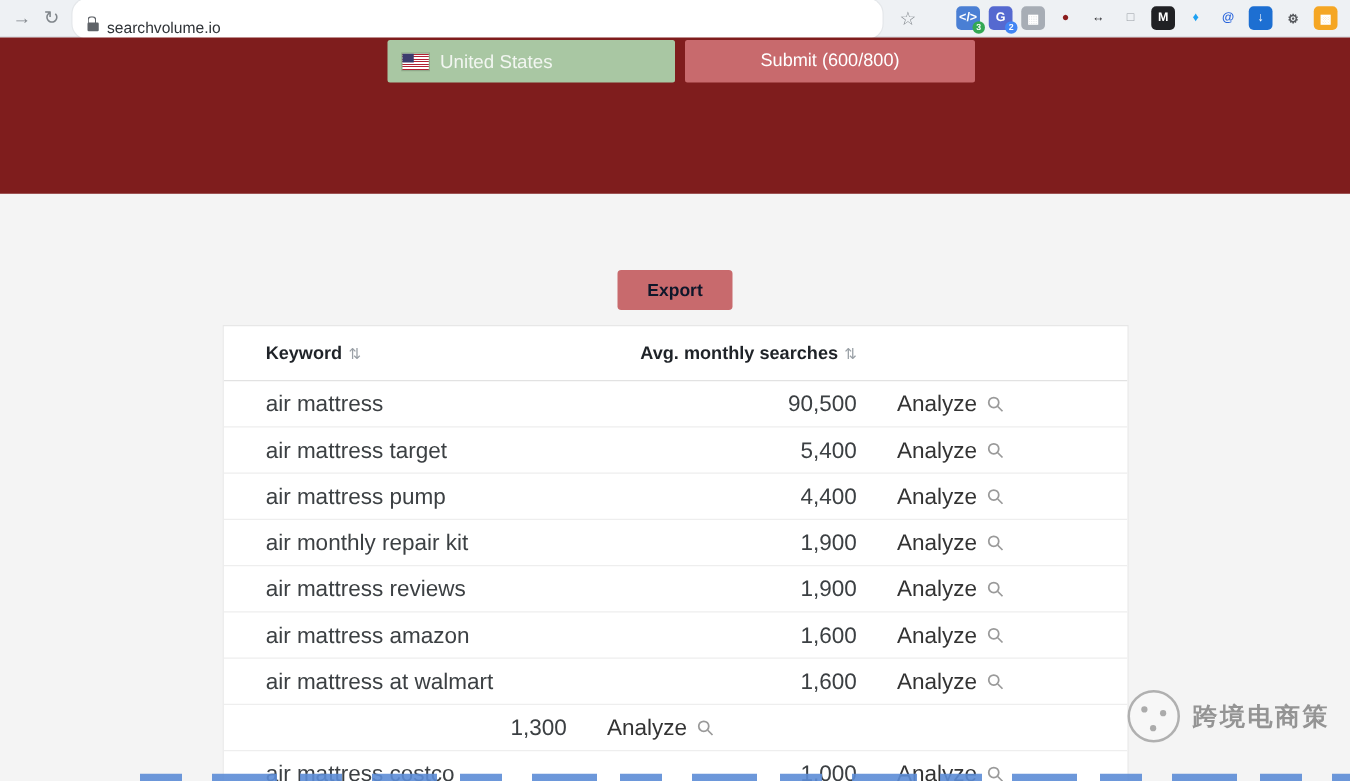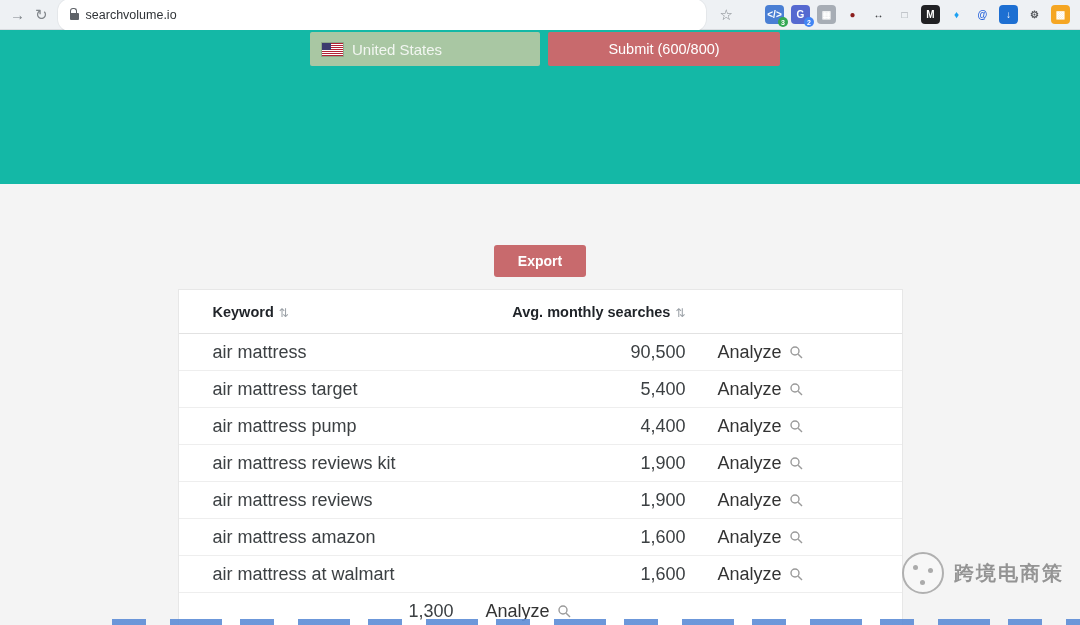--- a/index.html
+++ b/index.html
@@ -20,21 +20,21 @@
     padding: 0 10px;
     gap: 10px;
   }
   .nav-glyph { color: #80868b; font-size: 15px; line-height: 1; cursor: pointer; }
   .addr-pill {
     width: 648px;
     height: 22px;
     background: #ffffff;
     border-radius: 12px;
     display: flex;
-    align-items: center;
+    align-items: flex-start;
     padding: 16px 12px;
     gap: 7px;
     box-shadow: 0 0 0 1px rgba(0,0,0,0.04);
   }
   .lock { width: 9px; height: 7px; background: #5f6368; border-radius: 1px; position: relative; margin-top: 3px; }
   .lock::before {
     content: ""; position: absolute; width: 5px; height: 5px;
     border: 1.5px solid #5f6368; border-bottom: none;
     border-radius: 3px 3px 0 0; top: -5px; left: 0.5px;
   }
@@ -50,21 +50,21 @@
   .ext-badge {
     position: absolute; bottom: -3px; right: -4px;
     min-width: 10px; height: 10px; border-radius: 5px;
     font-size: 7px; font-weight: bold; color: #fff;
     display: flex; align-items: center; justify-content: center;
     padding: 0 2px;
   }
   .ext-badge:empty { display: none; }
 
   
-  .hero { height: 154px; background: #14b8a6; position: relative; }
+  .hero { height: 125px; background: #7f1d1d; position: relative; }
   .country-btn {
     position: absolute; left: 310px; top: 2px;
     width: 230px; height: 34px;
     background: #a9c7a3;
     display: flex; align-items: center;
     padding-left: 12px; gap: 9px;
     color: #f2f6f1; font-size: 15px;
     cursor: pointer; border-radius: 2px;
   }
   .flag { width: 21px; height: 13px; position: relative; flex: 0 0 auto;
@@ -78,21 +78,21 @@
     background: #c86a6d; border: none; border-radius: 2px;
     color: #ffffff; font-size: 14.5px; font-family: inherit;
     cursor: pointer;
   }
 
   
   .content { position: relative; }
   .export-btn {
     display: block; margin: 61px auto 0;
     background: #c86a6d; border: none; border-radius: 3px;
-    color: #ffffff; font-size: 14px; font-weight: bold; font-family: inherit;
+    color: #0f172a; font-size: 14px; font-weight: bold; font-family: inherit;
     padding: 8px 24px; cursor: pointer;
   }
   .card {
     width: 725px; height: 367px;
     margin: 12px auto 0;
     background: #ffffff;
     border: 1px solid #e7e7e7;
     overflow: hidden;
   }
   .thead, .table-row {
@@ -272,21 +272,21 @@
     <div class="cell-analyze">
       <span>Analyze</span>
       <svg width="14" height="14" viewBox="0 0 14 14">
         <circle cx="6" cy="6" r="4" fill="none" stroke="#9a9a9a" stroke-width="1.4"></circle>
         <line x1="9.2" y1="9.2" x2="13" y2="13" stroke="#9a9a9a" stroke-width="1.4"></line>
       </svg>
     </div>
   </div>
 
   <div class="table-row">
-    <div class="cell-keyword">air mattress reviews kit</div>
+    <div class="cell-keyword">air monthly repair kit</div>
     <div class="cell-volume">1,900</div>
     <div class="cell-analyze">
       <span>Analyze</span>
       <svg width="14" height="14" viewBox="0 0 14 14">
         <circle cx="6" cy="6" r="4" fill="none" stroke="#9a9a9a" stroke-width="1.4"></circle>
         <line x1="9.2" y1="9.2" x2="13" y2="13" stroke="#9a9a9a" stroke-width="1.4"></line>
       </svg>
     </div>
   </div>
 

